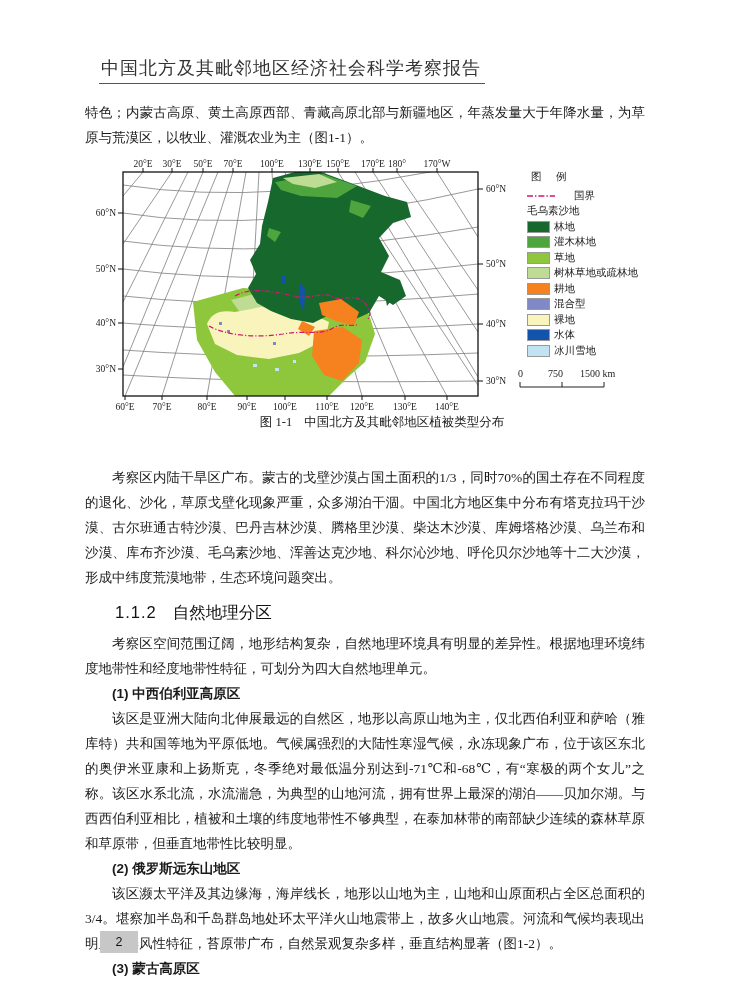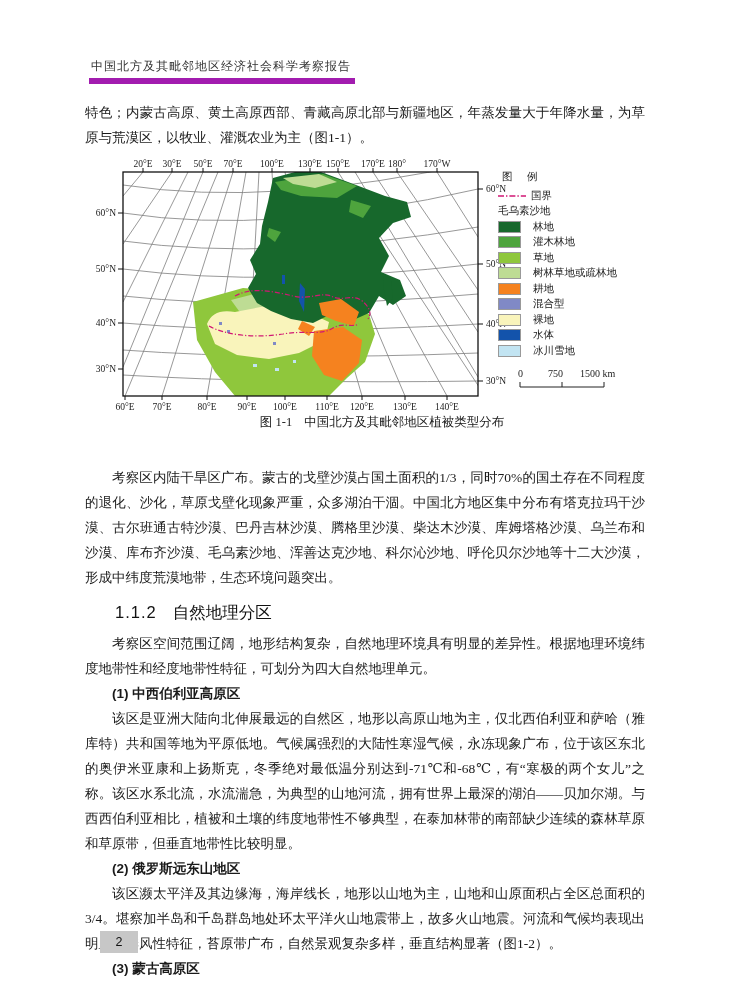--- a/index.html
+++ b/index.html
@@ -2,43 +2,43 @@
 <html><head>
 <meta charset="utf-8">
 <style>
   html,body{margin:0;padding:0;background:#ffffff;}
   .page{
     width:729px;height:1005px;position:relative;overflow:hidden;background:#fff;
     font-family:"Liberation Serif","DejaVu Serif",serif;color:#1a1a1a;
     box-sizing:border-box;padding:56px 84px 0 85px;
   }
   .running-header{
-    font-size:12px;color:#333;letter-spacing:1px;
-    display:inline-block;padding:0 4px 3px 2px;border-bottom:6px solid #a21caf;
-    margin-left:4px;
+    font-size:18px;color:#333;letter-spacing:1px;
+    display:inline-block;padding:0 4px 3px 2px;border-bottom:1px solid #a21caf;
+    margin-left:14px;
   }
   p.body{
     font-size:13.5px;line-height:25px;text-align:justify;margin:0;
     text-justify:inter-ideograph;
   }
   p.indent{text-indent:2em;}
   p.intro-para{margin-top:16px;}
   .fig{position:relative;height:280px;margin:6px 0 0 0;}
   .map-svg{position:absolute;left:8px;top:0;}
   .fig-caption{
     position:absolute;left:17px;top:258px;width:100%;text-align:center;
     font-size:12.5px;color:#1a1a1a;
   }
   .cap-gap{display:inline-block;width:12px;}
   
-  .legend{position:absolute;left:413px;top:14px;width:130px;font-size:10.5px;color:#222;}
+  .legend{position:absolute;left:442px;top:14px;width:130px;font-size:10.5px;color:#222;}
   .legend-title{letter-spacing:2px;margin:0 0 4px 4px;}
-  .legend-boundary{display:flex;align-items:center;gap:5px;height:15px;}
+  .legend-boundary{display:flex;align-items:center;gap:19px;height:15px;}
   .legend-subtitle{height:16px;line-height:16px;}
-  .legend-row{display:flex;align-items:center;gap:12px;height:15.5px;}
+  .legend-row{display:flex;align-items:center;gap:4px;height:15.5px;}
   .legend-swatch{width:21px;height:10px;flex:0 0 auto;border:0.5px solid #999;}
   .legend-label{white-space:nowrap;}
   
   .scalebar{position:absolute;left:433px;top:212px;width:110px;font-size:10px;color:#222;}
   .scalebar-labels{position:relative;height:13px;}
   .scalebar-labels span{position:absolute;top:0;}
   .sb0{left:0;} .sb750{left:30px;} .sb1500{left:62px;}
   .scalebar svg{display:block;}
   
   h2.sec{

